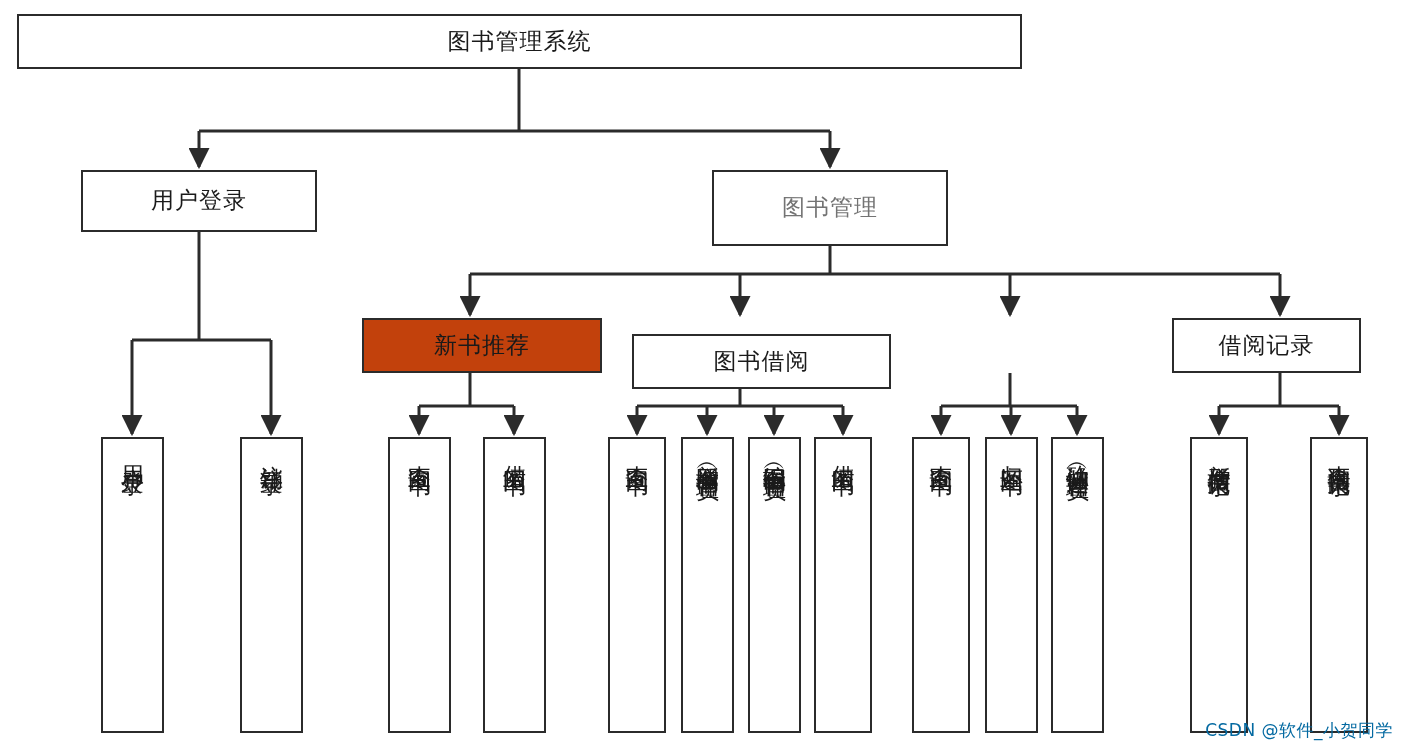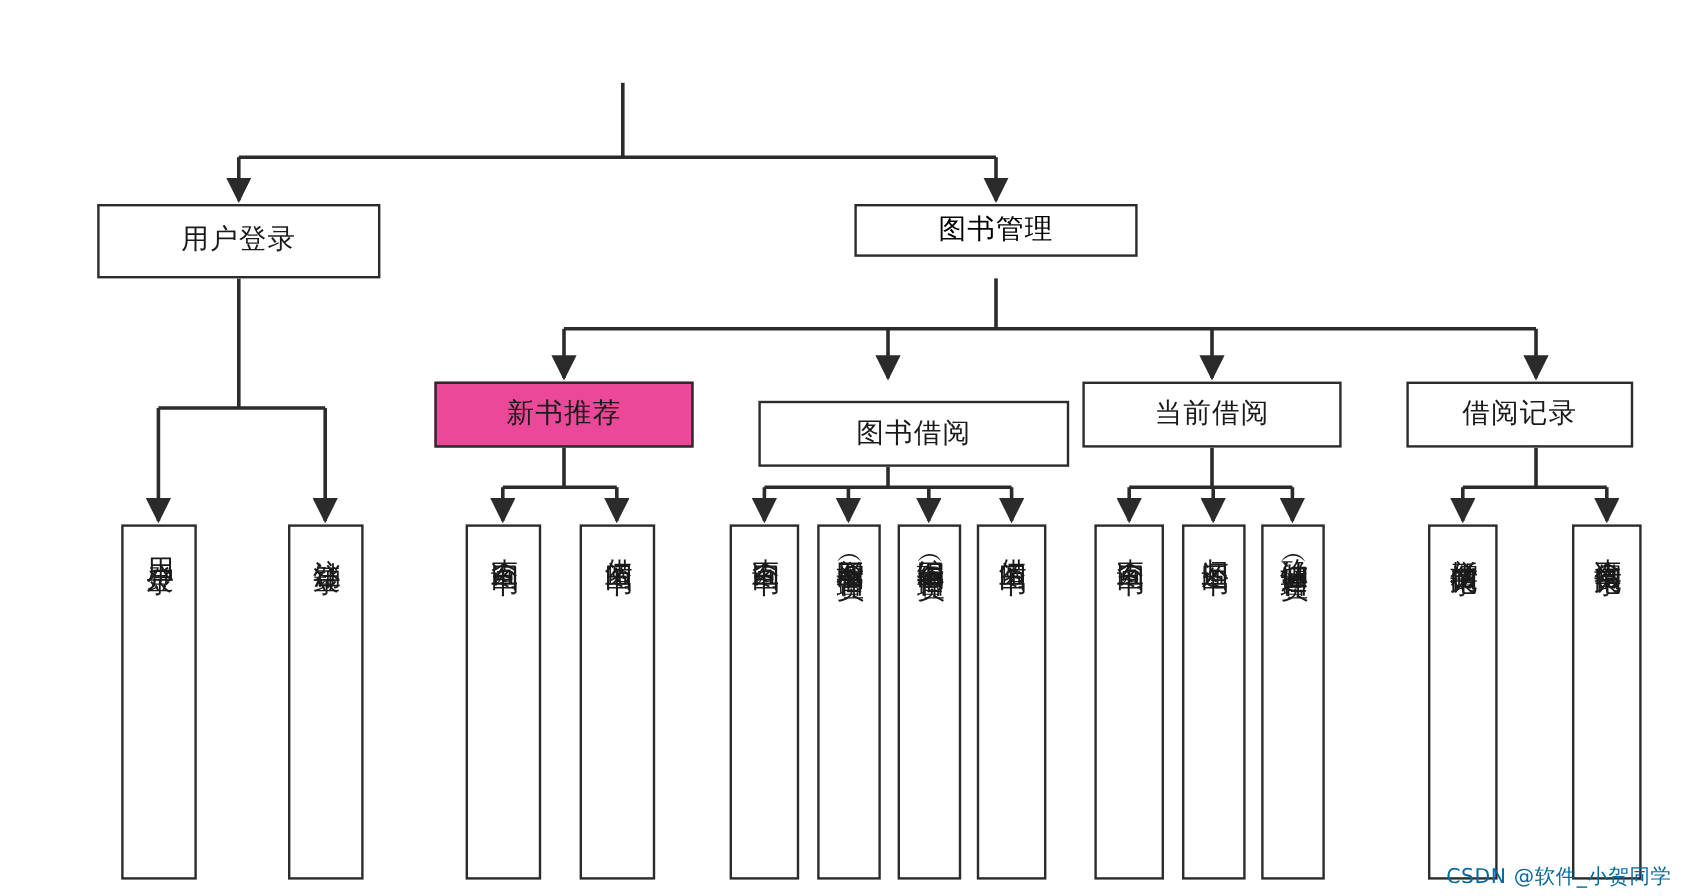--- a/index.html
+++ b/index.html
@@ -118,27 +118,27 @@
       <path d="M 1011 406 L 1011 434" marker-end="url(#arrow)"></path>
       <path d="M 1077 406 L 1077 434" marker-end="url(#arrow)"></path>
 
       <path d="M 1280 373 L 1280 406"></path>
       <path d="M 1219 406 L 1339 406"></path>
       <path d="M 1219 406 L 1219 434" marker-end="url(#arrow)"></path>
       <path d="M 1339 406 L 1339 434" marker-end="url(#arrow)"></path>
     </g>
   </svg>
 
+  <div class="node horiz" style="left: 17px; top: 14px; width: 1005px; height: 55px; border-color: rgb(43, 43, 43); background: rgb(255, 255, 255); color: rgb(26, 26, 26);">图书管理系统</div>
 
   <div class="node horiz" style="left: 81px; top: 170px; width: 236px; height: 62px; border-color: rgb(43, 43, 43); background: rgb(255, 255, 255); color: rgb(26, 26, 26);">用户登录</div>
-  <div class="node horiz" style="left: 712px; top: 170px; width: 236px; height: 44px; border-color: rgb(43, 43, 43); background: rgb(255, 255, 255); color: #000000;">图书管理</div>
+  <div class="node horiz" style="left: 712px; top: 170px; width: 236px; height: 76px; border-color: rgb(43, 43, 43); background: rgb(255, 255, 255); color: #737373;">图书管理</div>
 
-  <div class="node horiz" style="left: 362px; top: 318px; width: 216px; height: 55px; border-color: rgb(43, 43, 43); background: #ec4899; color: rgb(26, 26, 26);">新书推荐</div>
+  <div class="node horiz" style="left: 362px; top: 318px; width: 240px; height: 55px; border-color: rgb(43, 43, 43); background: #c2410c; color: rgb(26, 26, 26);">新书推荐</div>
   <div class="node horiz" style="left: 632px; top: 334px; width: 259px; height: 55px; border-color: rgb(43, 43, 43); background: rgb(255, 255, 255); color: rgb(26, 26, 26);">图书借阅</div>
-  <div class="node horiz" style="left: 902px; top: 318px; width: 216px; height: 55px; border-color: rgb(43, 43, 43); background: rgb(255, 255, 255); color: rgb(26, 26, 26);">当前借阅</div>
   <div class="node horiz" style="left: 1172px; top: 318px; width: 189px; height: 55px; border-color: rgb(43, 43, 43); background: rgb(255, 255, 255); color: rgb(26, 26, 26);">借阅记录</div>
 
   <div class="node vert leaf-short" style="left: 101px; top: 437px; width: 63px; height: 296px; border-color: rgb(43, 43, 43); background: rgb(255, 255, 255); color: rgb(26, 26, 26);">
     <span class="vlabel">用户登录</span>
   </div>
   <div class="node vert leaf-short" style="left: 240px; top: 437px; width: 63px; height: 296px; border-color: rgb(43, 43, 43); background: rgb(255, 255, 255); color: rgb(26, 26, 26);">
     <span class="vlabel">注销登录</span>
   </div>
   <div class="node vert leaf-short" style="left: 388px; top: 437px; width: 63px; height: 296px; border-color: rgb(43, 43, 43); background: rgb(255, 255, 255); color: rgb(26, 26, 26);">
     <span class="vlabel">查询图书</span>

